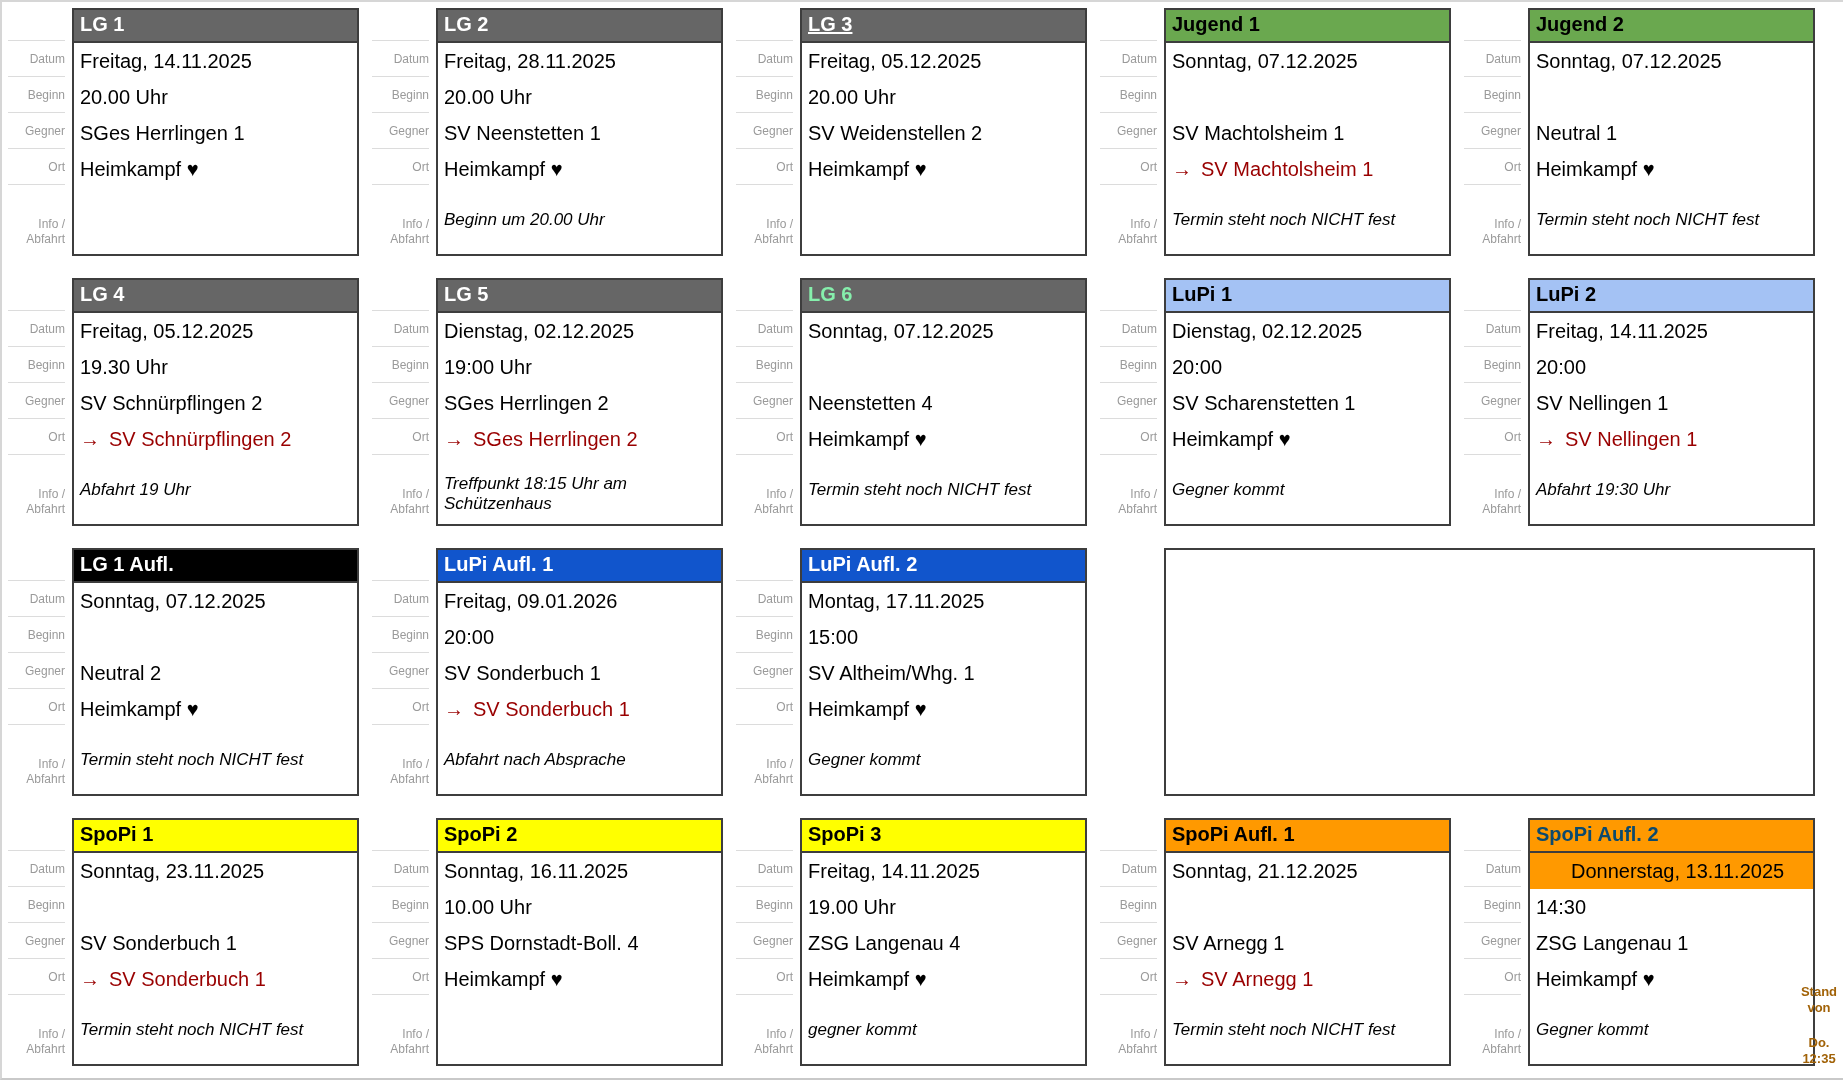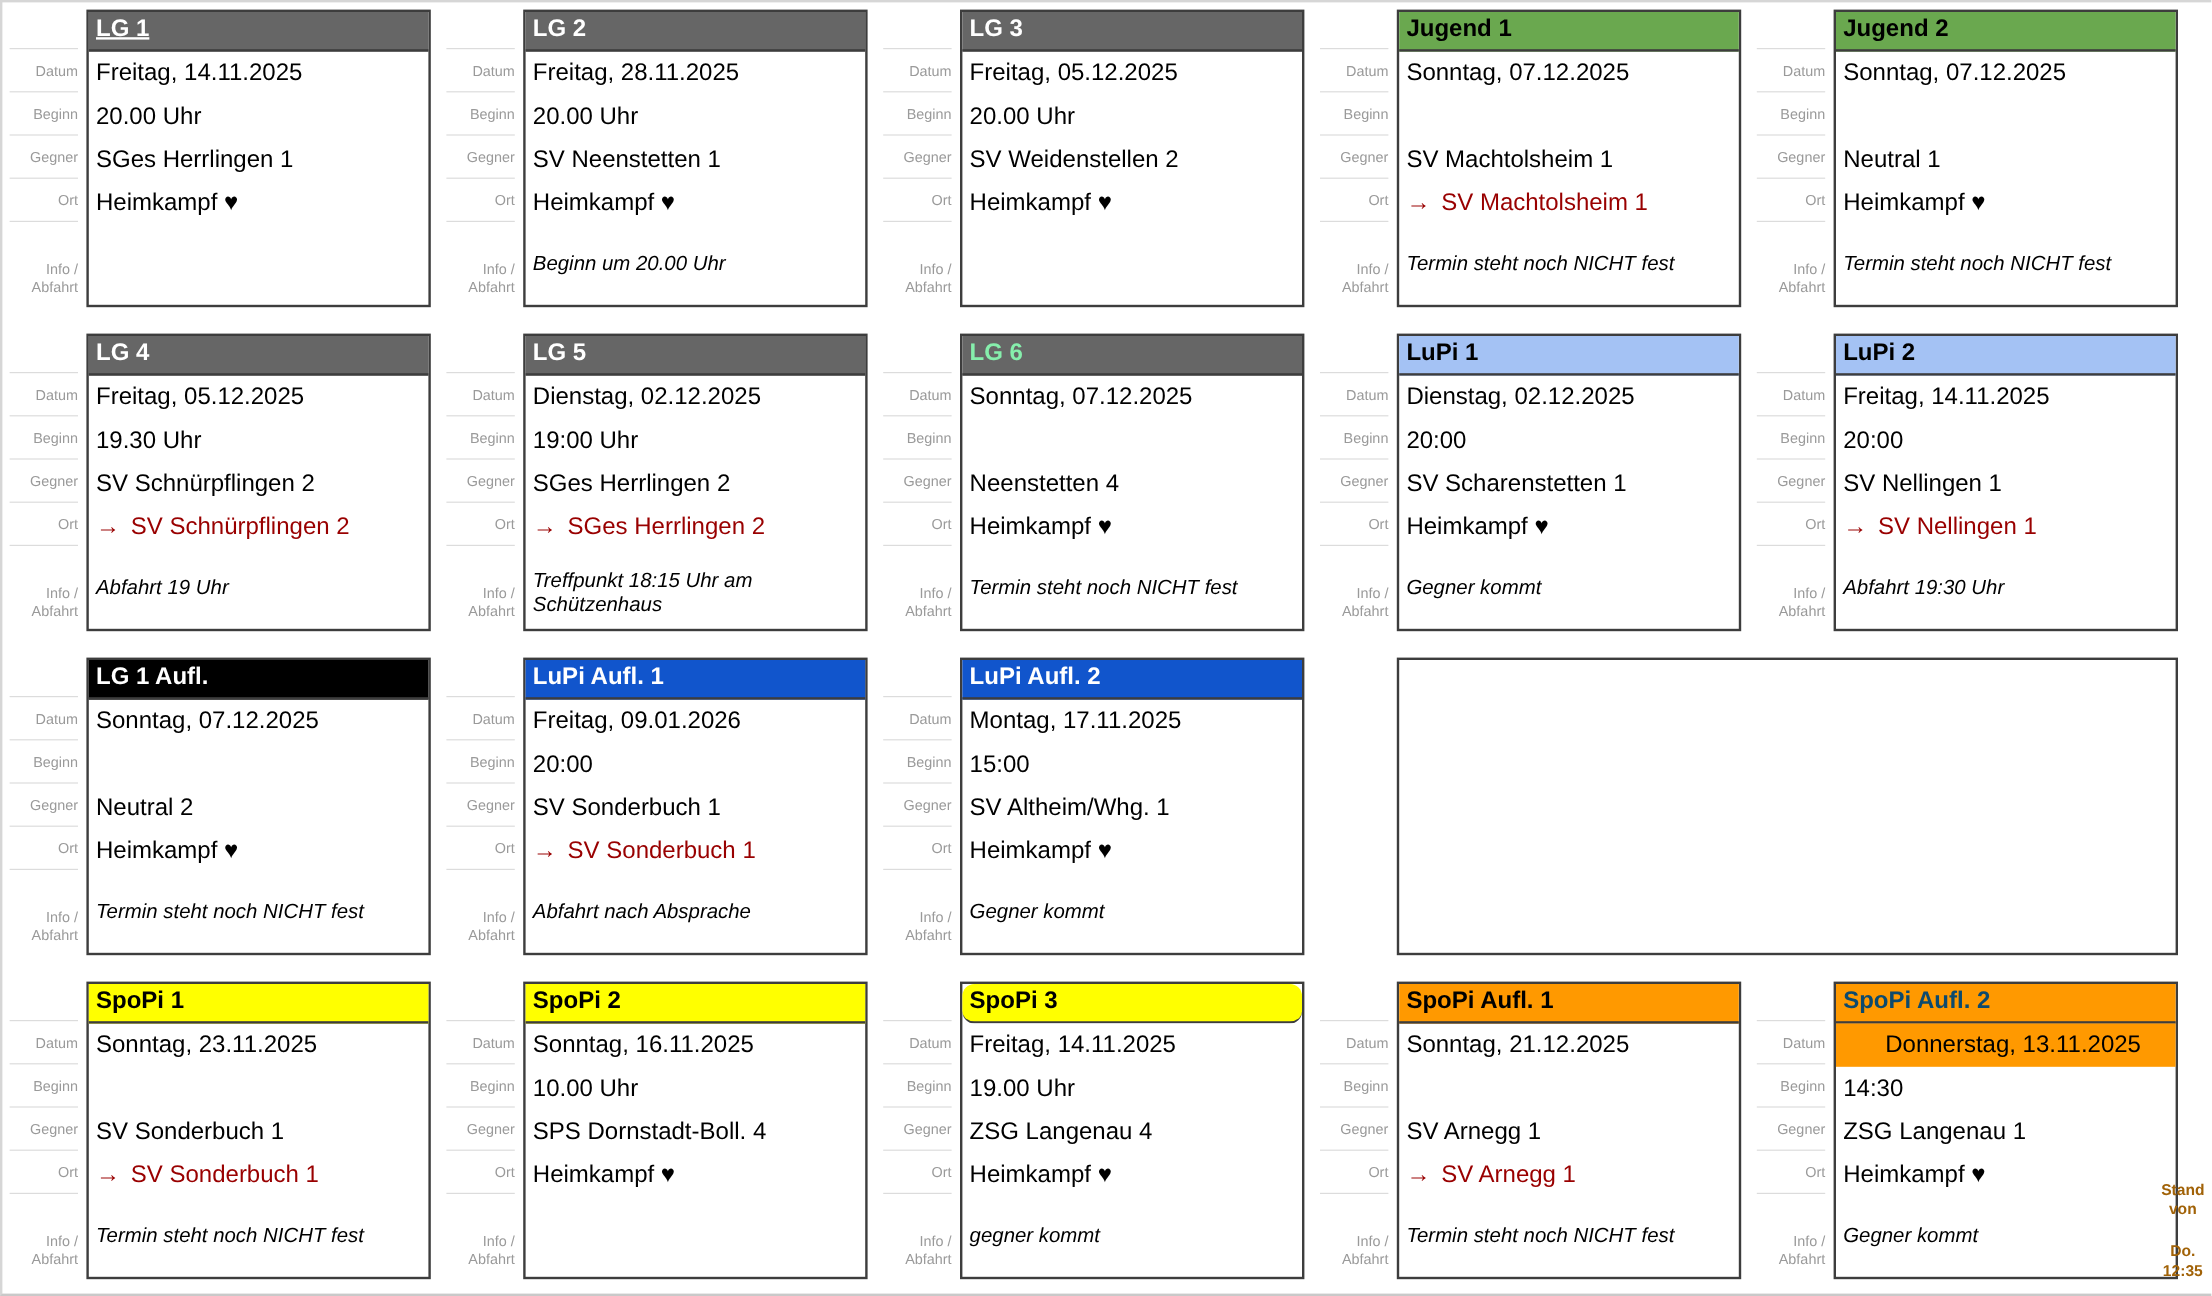--- a/index.html
+++ b/index.html
@@ -116,21 +116,21 @@
       <div class="g-row">Datum</div>
       <div class="g-row">Beginn</div>
       <div class="g-row">Gegner</div>
       <div class="g-row">Ort</div>
       <div class="g-info">
         <span>Info /</span><br>
         <span>Abfahrt</span>
       </div>
     </div>
     <div class="card">
-      <div class="card-header" style="background: rgb(102, 102, 102); color: rgb(255, 255, 255); text-decoration: underline;">LG 1</div>
+      <div class="card-header" style="background: rgb(102, 102, 102); color: rgb(255, 255, 255);">LG 1</div>
       <div class="c-row c-datum">Freitag, 14.11.2025</div>
       <div class="c-row">20.00 Uhr</div>
       <div class="c-row">SGes Herrlingen 1</div>
       <div class="c-row">
 
         <span>Heimkampf ♥</span>
       </div>
       <div class="c-info"></div>
     </div>
   </div>
@@ -164,21 +164,21 @@
       <div class="g-row">Datum</div>
       <div class="g-row">Beginn</div>
       <div class="g-row">Gegner</div>
       <div class="g-row">Ort</div>
       <div class="g-info">
         <span>Info /</span><br>
         <span>Abfahrt</span>
       </div>
     </div>
     <div class="card">
-      <div class="card-header" style="background: rgb(102, 102, 102); color: rgb(255, 255, 255);">LG 3</div>
+      <div class="card-header" style="background: rgb(102, 102, 102); color: rgb(255, 255, 255); text-decoration: underline;">LG 3</div>
       <div class="c-row c-datum">Freitag, 05.12.2025</div>
       <div class="c-row">20.00 Uhr</div>
       <div class="c-row">SV Weidenstellen 2</div>
       <div class="c-row">
 
         <span>Heimkampf ♥</span>
       </div>
       <div class="c-info"></div>
     </div>
   </div>
@@ -476,21 +476,21 @@
       <div class="g-row">Datum</div>
       <div class="g-row">Beginn</div>
       <div class="g-row">Gegner</div>
       <div class="g-row">Ort</div>
       <div class="g-info">
         <span>Info /</span><br>
         <span>Abfahrt</span>
       </div>
     </div>
     <div class="card">
-      <div class="card-header" style="background: rgb(255, 255, 0); color: rgb(0, 0, 0); border-radius: 10px;">SpoPi 3</div>
+      <div class="card-header" style="background: rgb(255, 255, 0); color: rgb(0, 0, 0);">SpoPi 3</div>
       <div class="c-row c-datum">Freitag, 14.11.2025</div>
       <div class="c-row">19.00 Uhr</div>
       <div class="c-row">ZSG Langenau 4</div>
       <div class="c-row">
 
         <span>Heimkampf ♥</span>
       </div>
       <div class="c-info">gegner kommt</div>
     </div>
   </div>

